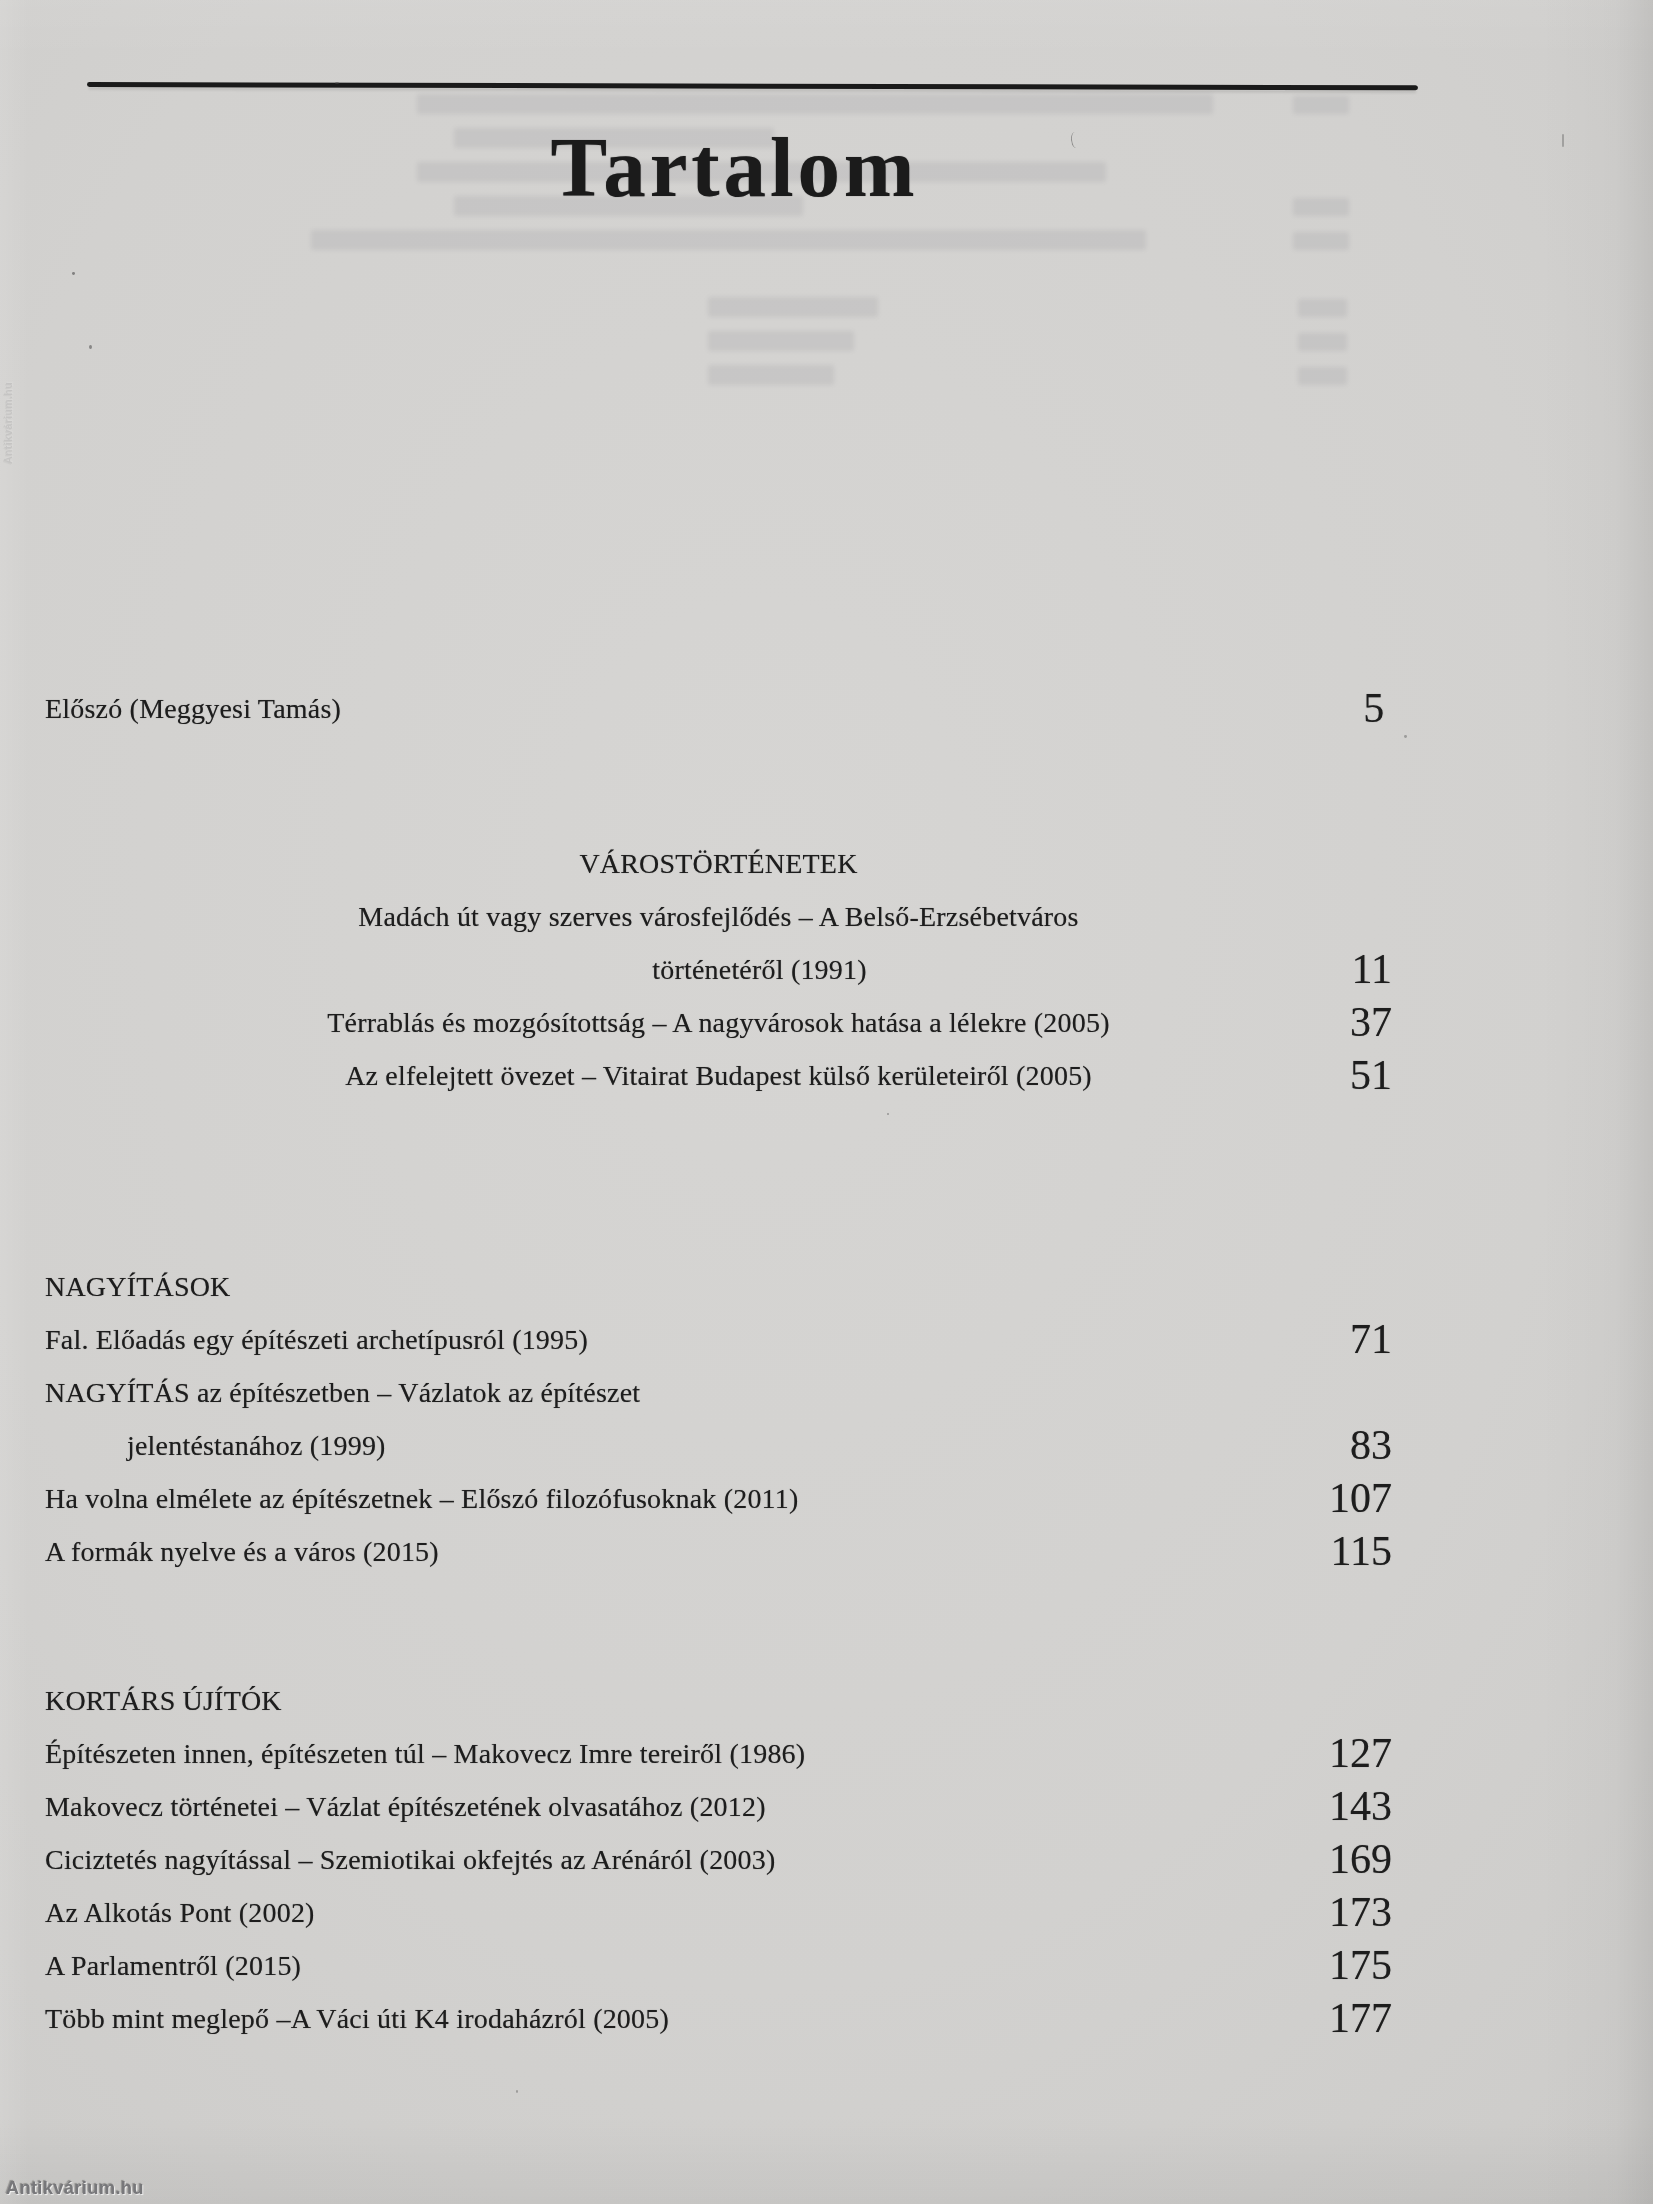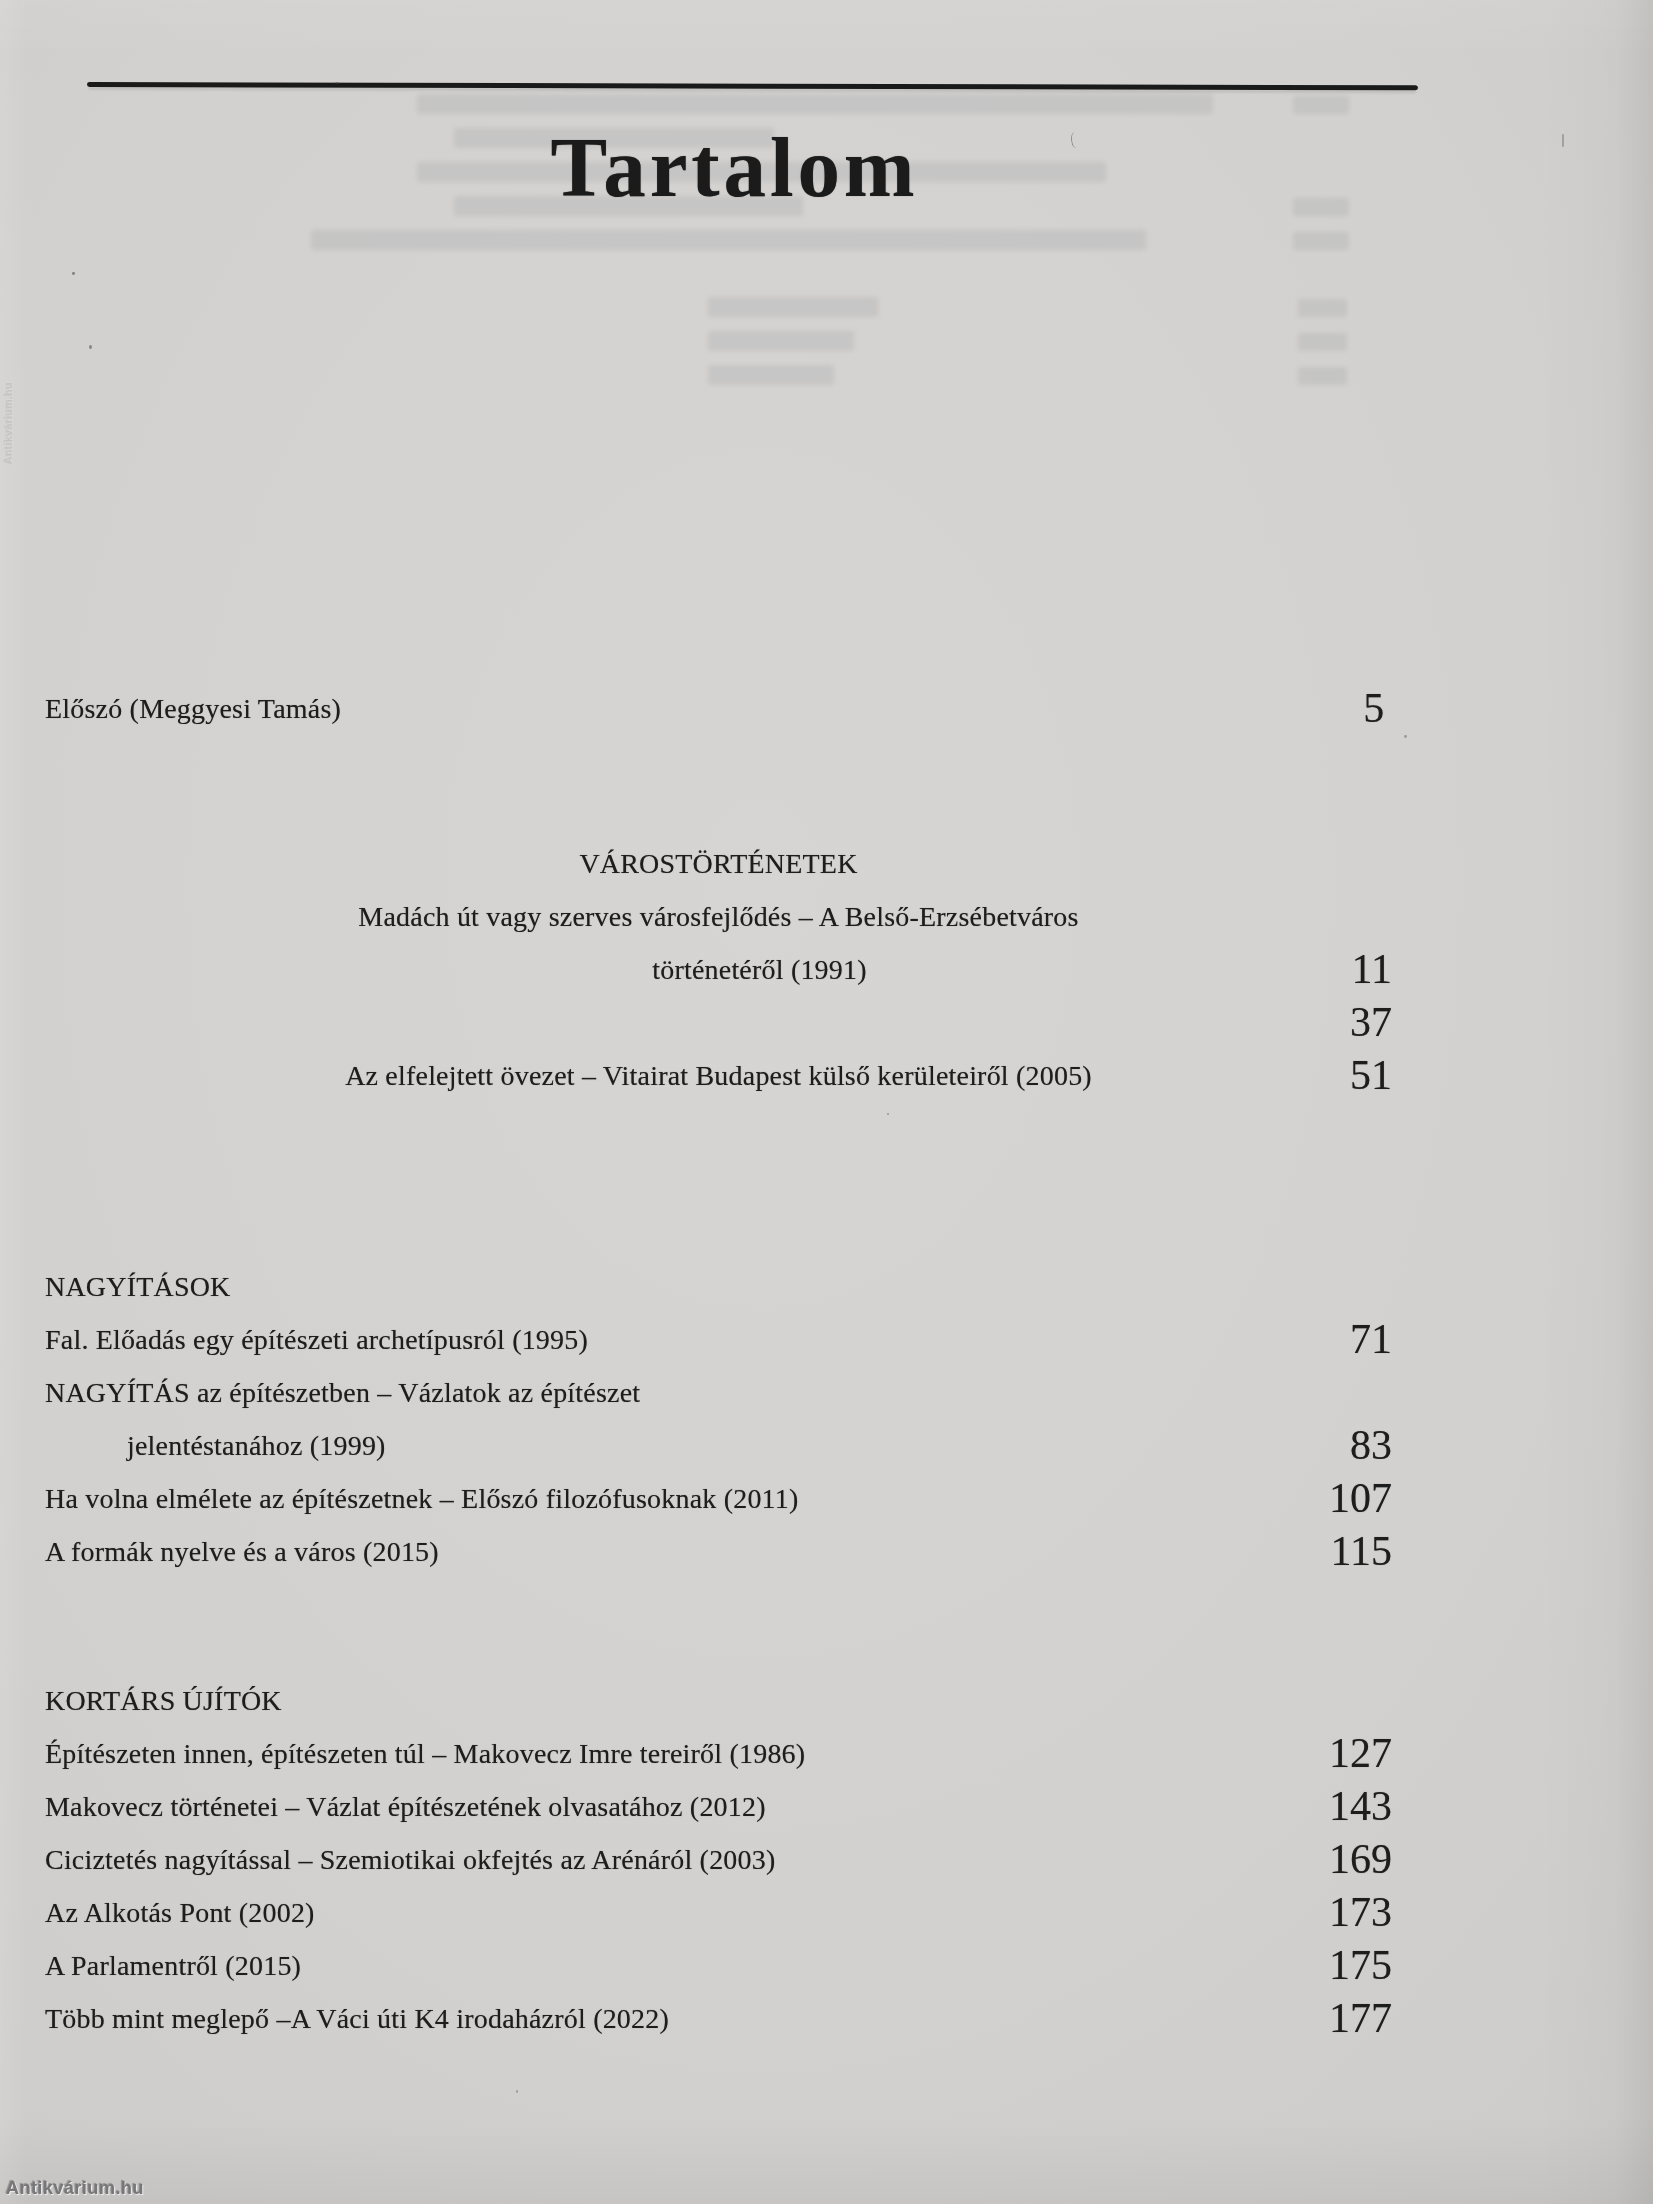--- a/index.html
+++ b/index.html
@@ -123,20 +123,21 @@
       <span class="t">VÁROSTÖRTÉNETEK</span>
     </div>
     <div class="row">
       <span class="t">Madách út vagy szerves városfejlődés – A Belső-Erzsébetváros</span>
     </div>
     <div class="row indent">
       <span class="t">történetéről (1991)</span>
       <span class="p">11</span>
     </div>
     <div class="row">
+      <span class="t">Térrablás és mozgósítottság – A nagyvárosok hatása a lélekre (2005)</span>
       <span class="p">37</span>
     </div>
     <div class="row">
       <span class="t">Az elfelejtett övezet – Vitairat Budapest külső kerületeiről (2005)</span>
       <span class="p">51</span>
     </div>
   </div>
 
   <div class="block s1">
     <div class="row">
@@ -181,21 +182,21 @@
     </div>
     <div class="row">
       <span class="t">Az Alkotás Pont (2002)</span>
       <span class="p">173</span>
     </div>
     <div class="row">
       <span class="t">A Parlamentről (2015)</span>
       <span class="p">175</span>
     </div>
     <div class="row">
-      <span class="t">Több mint meglepő –A Váci úti K4 irodaházról (2022)</span>
+      <span class="t">Több mint meglepő –A Váci úti K4 irodaházról (2005)</span>
       <span class="p">177</span>
     </div>
   </div>
 
   <span class="speck a"></span>
   <span class="speck b"></span>
   <span class="speck c"></span>
   <span class="speck d"></span>
   <span class="speck e"></span>
   <span class="speck f"></span>

